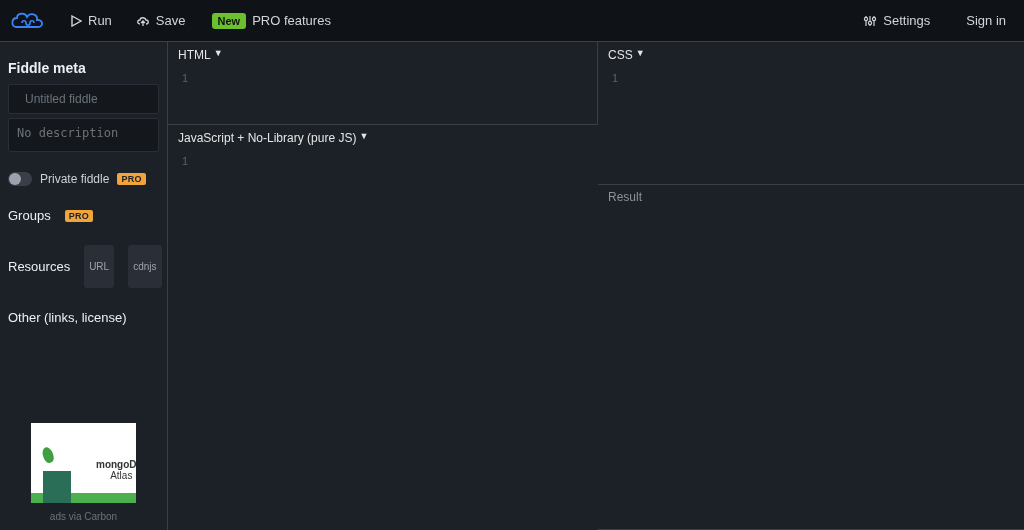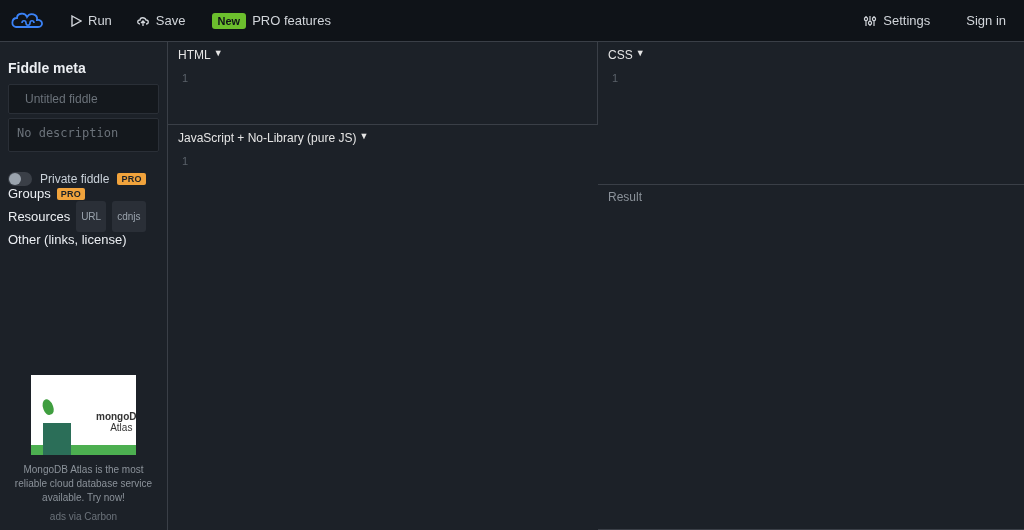--- a/index.html
+++ b/index.html
@@ -27,22 +27,22 @@
   .sb-input { width:100%; background:#14181d; border:1px solid #2a2f37; color:#9aa3ad; font-size:12px; padding:7px 16px; border-radius:2px; margin-bottom:4px; }
   .sb-input::placeholder { color:#6b727a; }
   .sb-textarea { width:100%; background:#14181d; border:1px solid #2a2f37; color:#9aa3ad; font-size:12px; padding:7px 8px; border-radius:2px; resize:none; height:34px; }
   .sb-textarea::placeholder { color:#6b727a; }
 
   .toggle-row { display:flex; align-items:center; gap:8px; margin-top:16px; font-size:12px; color:#c9d1d9; }
   .switch { position:relative; width:24px; height:14px; background:#3a3f47; border-radius:8px; }
   .switch::after { content:""; position:absolute; left:1px; top:1px; width:12px; height:12px; background:#9aa3ad; border-radius:50%; }
   .pro-badge { background:#f1a33c; color:#1c2128; font-size:9px; font-weight:700; padding:1px 4px; border-radius:2px; letter-spacing:.3px; }
 
-  .sb-section { display:flex; align-items:center; gap:6px; font-size:13px; color:#eceff3; cursor:pointer; }
-  .chip { background:#2a2f37; color:#9aa3ad; font-size:10px; padding:10px 5px; border-radius:3px; }
+  .sb-section { display:flex; align-items:center; gap:14px; margin-top:22px; font-size:13px; color:#eceff3; cursor:pointer; }
+  .chip { background:#2a2f37; color:#9aa3ad; font-size:10px; padding:16px 5px; border-radius:3px; }
 
   .ad { padding:10px 6px 8px; text-align:center; font-size:10px; color:#8b929a; }
   .ad-img { width:105px; height:80px; background:#fff; margin:0 auto 8px; position:relative; overflow:hidden; }
   .ad-img .leaf { position:absolute; left:12px; top:24px; width:10px; height:16px; background:#3f9e3f; border-radius:60% 60% 50% 50%; transform:rotate(-20deg); }
   .ad-img .txt { position:absolute; left:26px; top:36px; font-size:10px; color:#333; font-weight:600;padding-left:39px; }
   .ad-img .bar1 { position:absolute; left:12px; bottom:0; width:28px; height:32px; background:#2b6e58; }
   .ad-img .bar2 { position:absolute; left:0; bottom:0; width:105px; height:10px; background:#4caf50; }
   .ad-text { line-height:1.4; margin-bottom:6px; }
   .ad-via { color:#6b727a; font-size:10px; }
 
@@ -144,21 +144,20 @@
       </div>
     </div>
 
     <div class="ad">
       <div class="ad-img">
         <div class="leaf"></div>
         <div class="txt"><span>mongoDB.</span> <span style="font-weight:400">Atlas</span></div>
         <div class="bar2"></div>
         <div class="bar1"></div>
       </div>
-      <div class="ad-text">MongoDB Atlas is the most reliable cloud database service available. Try now!</div>
       <div class="ad-via">ads via Carbon</div>
     </div>
   </div>
 
   <div class="editors">
 
     <div class="pane html-pane">
       <div class="pane-label">
         <span>HTML</span>
         <span class="caret">▼</span>

